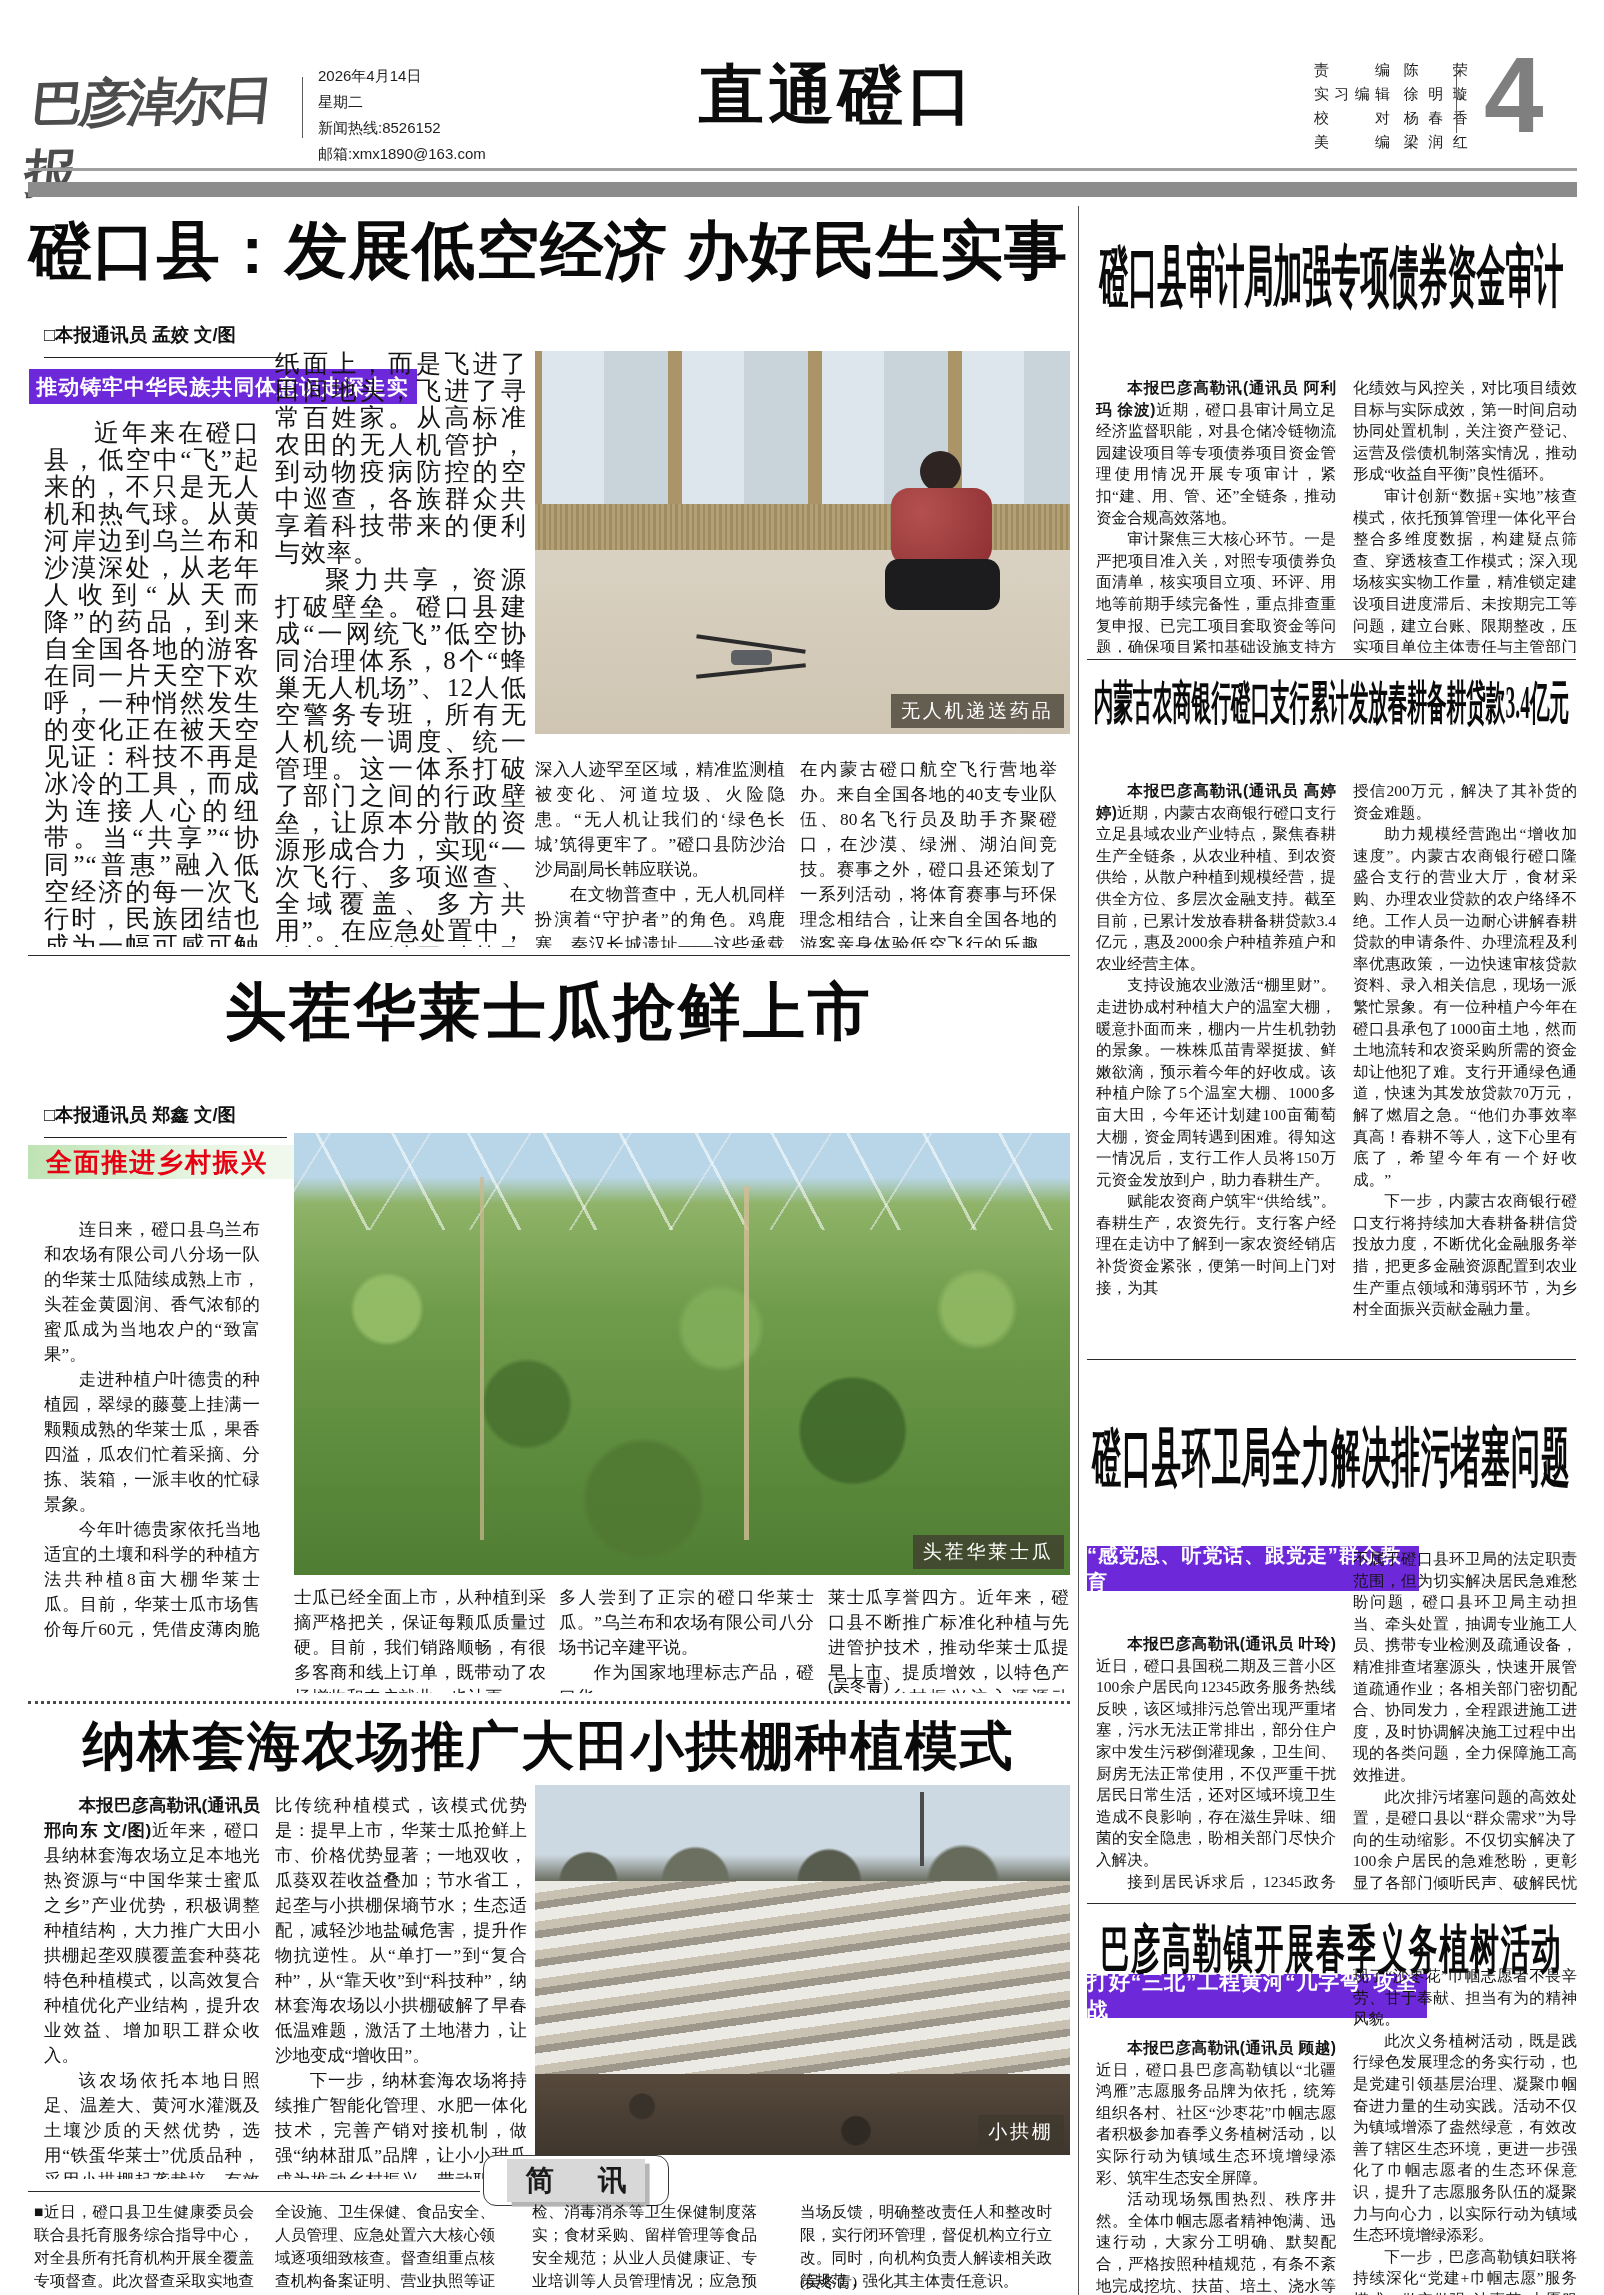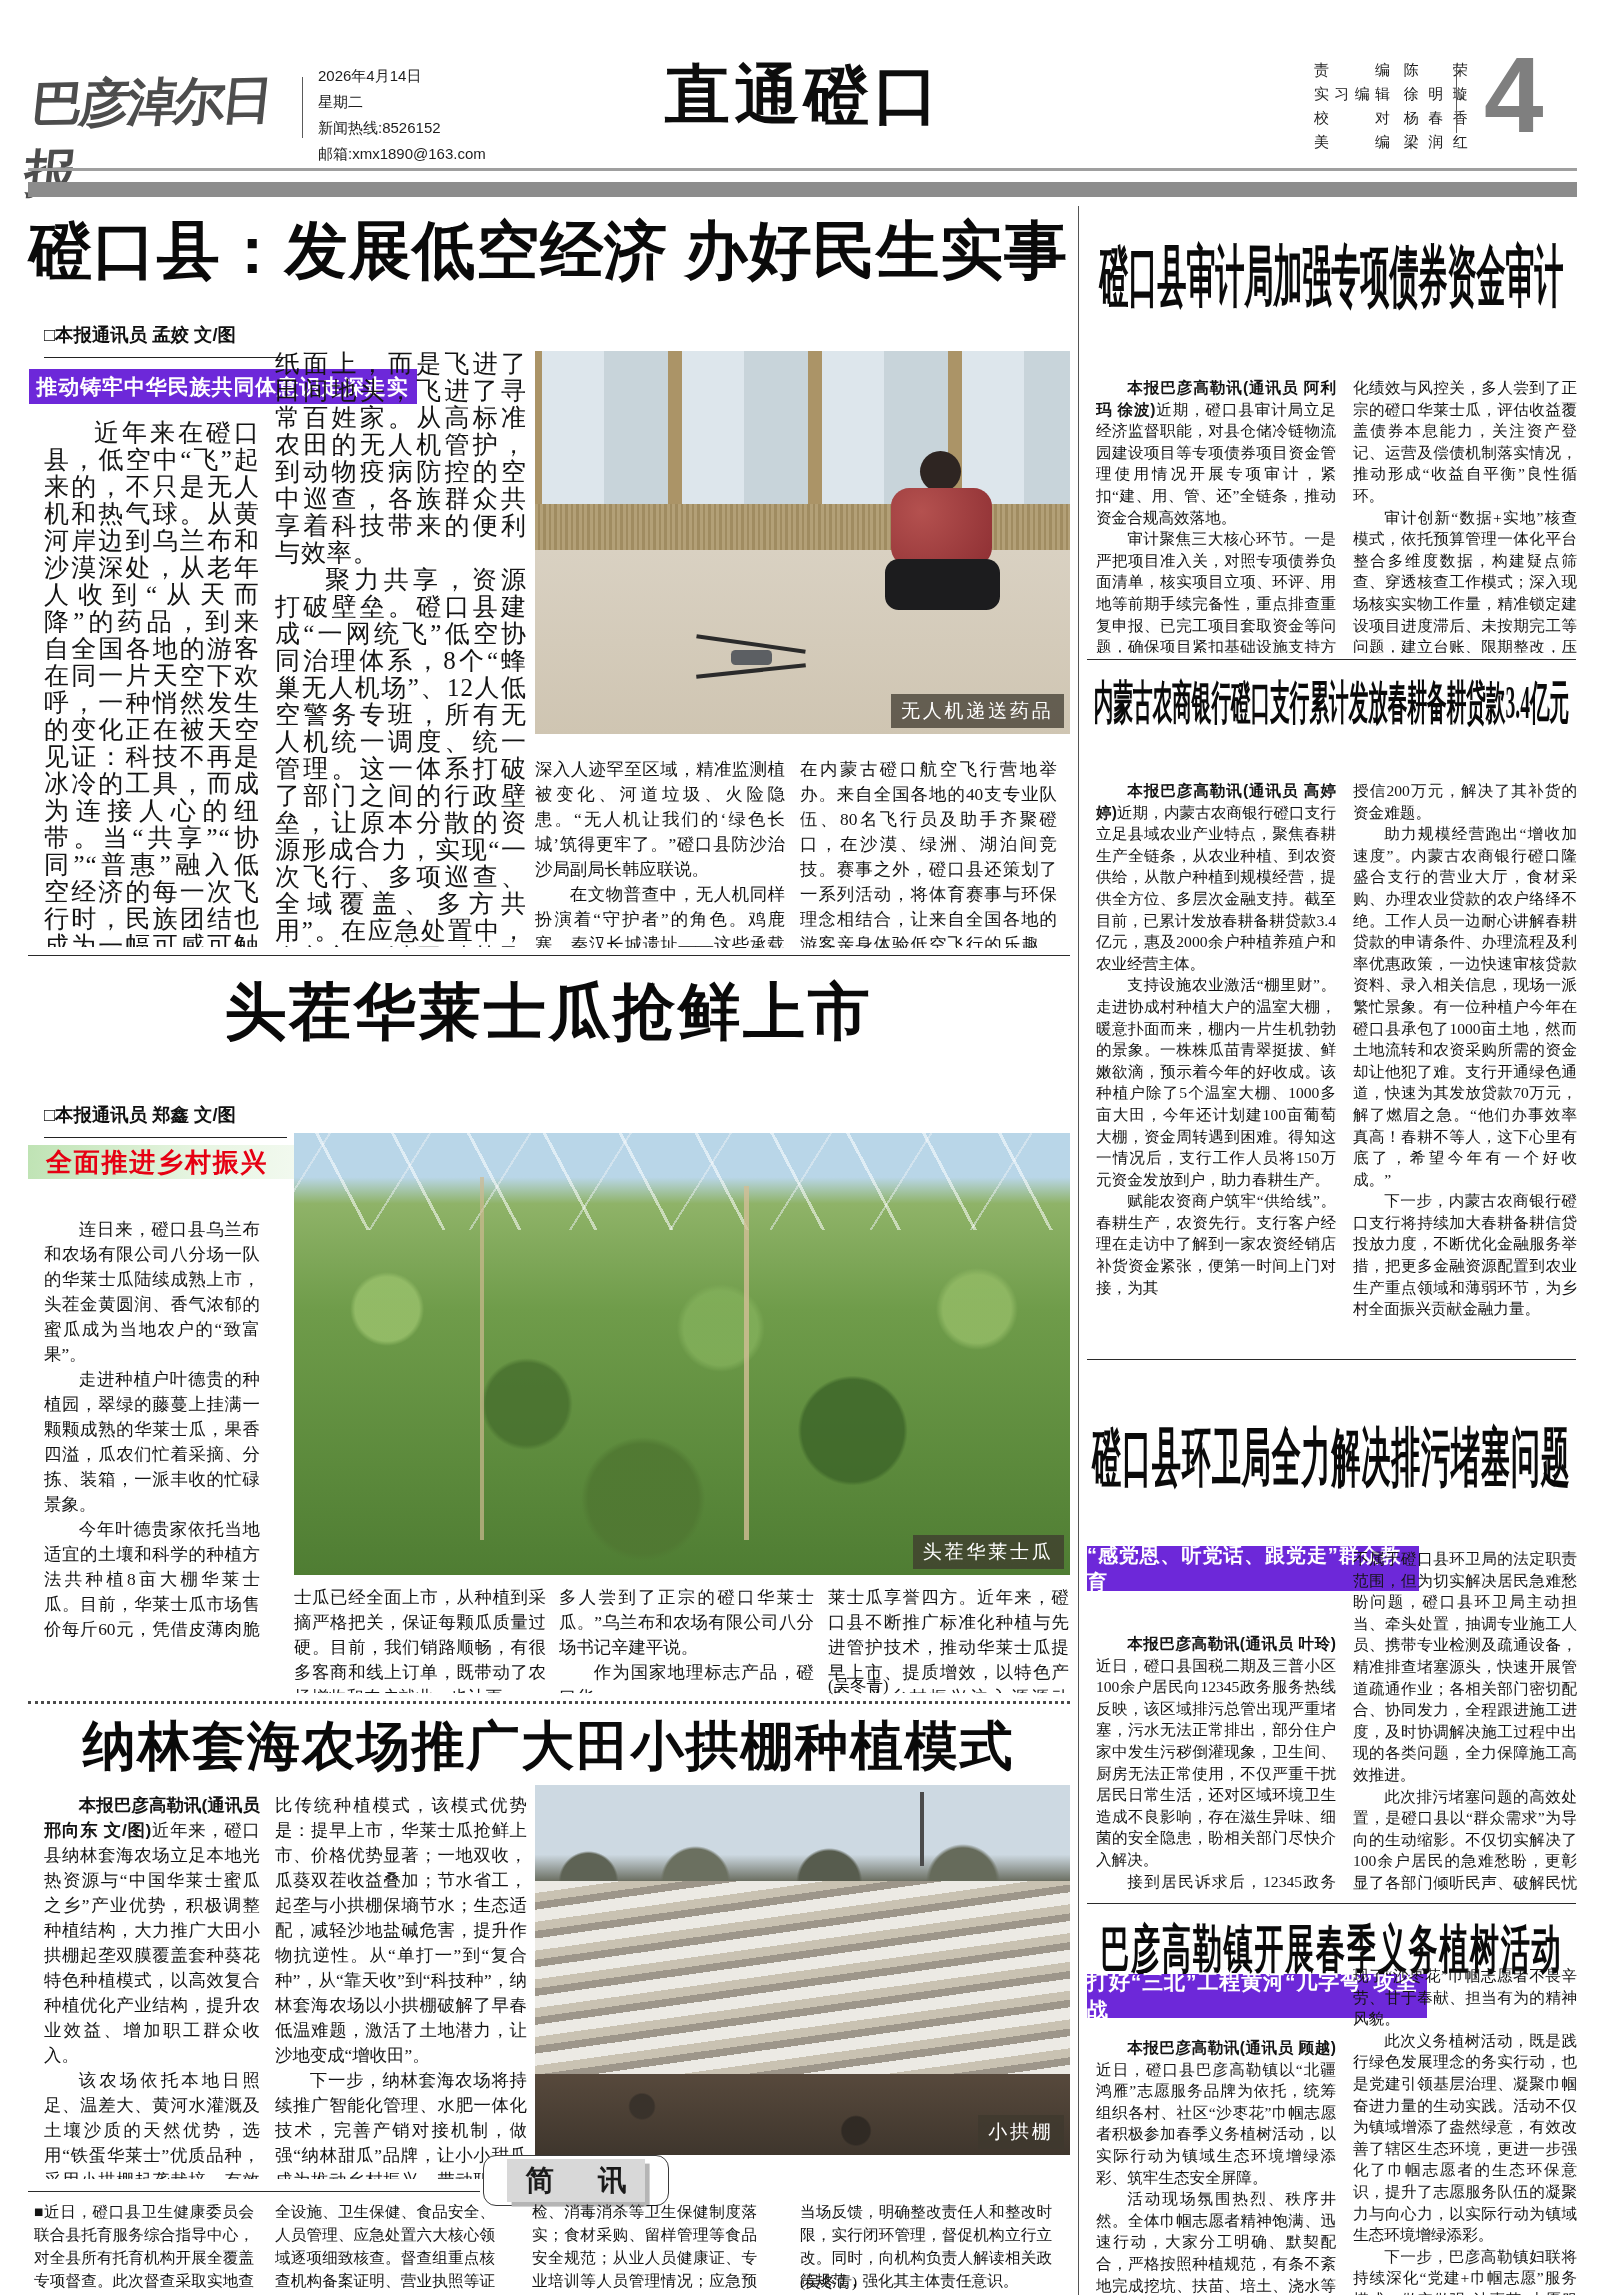--- a/index.html
+++ b/index.html
@@ -56,21 +56,21 @@
 <div class="page">
 
   <div class="abs logo" style="left:28.5px;top:68px;width:275px;">巴彦淖尔日报</div>
   <div class="abs vline" style="left:302px;top:77px;height:61px;"></div>
   <div class="abs dateline" style="left:318px;top:63px;width:197px;">
     <div>2026年4月14日</div>
     <div>星期二</div>
     <div>新闻热线:8526152</div>
     <div>邮箱:xmx1890@163.com</div>
   </div>
-  <div class="abs section-title" style="left:634px;top:51px;width:340px;">直通磴口</div>
+  <div class="abs section-title" style="left:668px;top:51px;width:340px;">直通磴口</div>
   <div class="abs" style="left:1314px;top:58px;">
     <div class="staff-row">
       <span class="staff-role">责　　编</span>
       <span class="staff-name">陈　荣</span>
       </div>
     <div class="staff-row">
       <span class="staff-role">实习编辑</span>
       <span class="staff-name">徐明璇</span>
       </div>
     <div class="staff-row">
@@ -199,21 +199,21 @@
   <div class="abs sig" style="left:800px;top:2272px;width:252px;font-size:15.6px;">(吴冬青)</div>
 
   <div class="abs rh" style="left:1087px;top:232px;width:489px;font-size:29px;transform:scaleY(2.3);">磴口县审计局加强专项债券资金审计</div>
   <div class="abs col b3" style="left:1096px;top:377px;width:240px;height:276px;">
     <p><b class="lead-b">本报巴彦高勒讯(通讯员 阿利玛 徐波)</b><span>近期，磴口县审计局立足经济监督职能，对县仓储冷链物流园建设项目等专项债券项目资金管理使用情况开展专项审计，紧扣“建、用、管、还”全链条，推动资金合规高效落地。</span></p>
     <div>
         <p>审计聚焦三大核心环节。一是严把项目准入关，对照专项债券负面清单，核实项目立项、环评、用地等前期手续完备性，重点排查重复申报、已完工项目套取资金等问题，确保项目紧扣基础设施支持方向。二是严审资金使用关，通过大数据比对财政、国库、项目单位数据，穿透式核查资金拨付与施工进度匹配度，紧盯滞留闲置、挤占挪用、非经营性支出等违规情形，杜绝“以拨代支”。三是强</p>
       </div>
   </div>
   <div class="abs col b3 cont" style="left:1353px;top:377px;width:224px;height:276px;">
-      <p>化绩效与风控关，多人尝到了正宗的磴口华莱士瓜，评估收益覆盖债券本息能力，关注资产登记、运营及偿债机制落实情况，推动形成“收益自平衡”良性循环。</p>
+      <p>化绩效与风控关，对比项目绩效目标与实际成效，第一时间启动协同处置机制，关注资产登记、运营及偿债机制落实情况，推动形成“收益自平衡”良性循环。</p>
       <p>审计创新“数据+实地”核查模式，依托预算管理一体化平台整合多维度数据，构建疑点筛查、穿透核查工作模式；深入现场核实实物工作量，精准锁定建设项目进度滞后、未按期完工等问题，建立台账、限期整改，压实项目单位主体责任与主管部门监管责任。</p>
     </div>
   <div class="abs hrule" style="left:1087px;top:659px;width:489px;"></div>
 
   <div class="abs rh" style="left:1087px;top:672px;width:489px;font-size:20px;transform:scale(0.98,2.3);">内蒙古农商银行磴口支行累计发放春耕备耕贷款3.4亿元</div>
   <div class="abs col b3" style="left:1096px;top:780px;width:240px;height:569px;">
     <p><b class="lead-b">本报巴彦高勒讯(通讯员 高婷婷)</b><span>近期，内蒙古农商银行磴口支行立足县域农业产业特点，聚焦春耕生产全链条，从农业种植、到农资供给，从散户种植到规模经营，提供全方位、多层次金融支持。截至目前，已累计发放春耕备耕贷款3.4亿元，惠及2000余户种植养殖户和农业经营主体。</span></p>
     <div>
         <p>支持设施农业激活“棚里财”。走进协成村种植大户的温室大棚，暖意扑面而来，棚内一片生机勃勃的景象。一株株瓜苗青翠挺拔、鲜嫩欲滴，预示着今年的好收成。该种植户除了5个温室大棚、1000多亩大田，今年还计划建100亩葡萄大棚，资金周转遇到困难。得知这一情况后，支行工作人员将150万元资金发放到户，助力春耕生产。</p>
         <p>赋能农资商户筑牢“供给线”。春耕生产，农资先行。支行客户经理在走访中了解到一家农资经销店补货资金紧张，便第一时间上门对接，为其</p>

